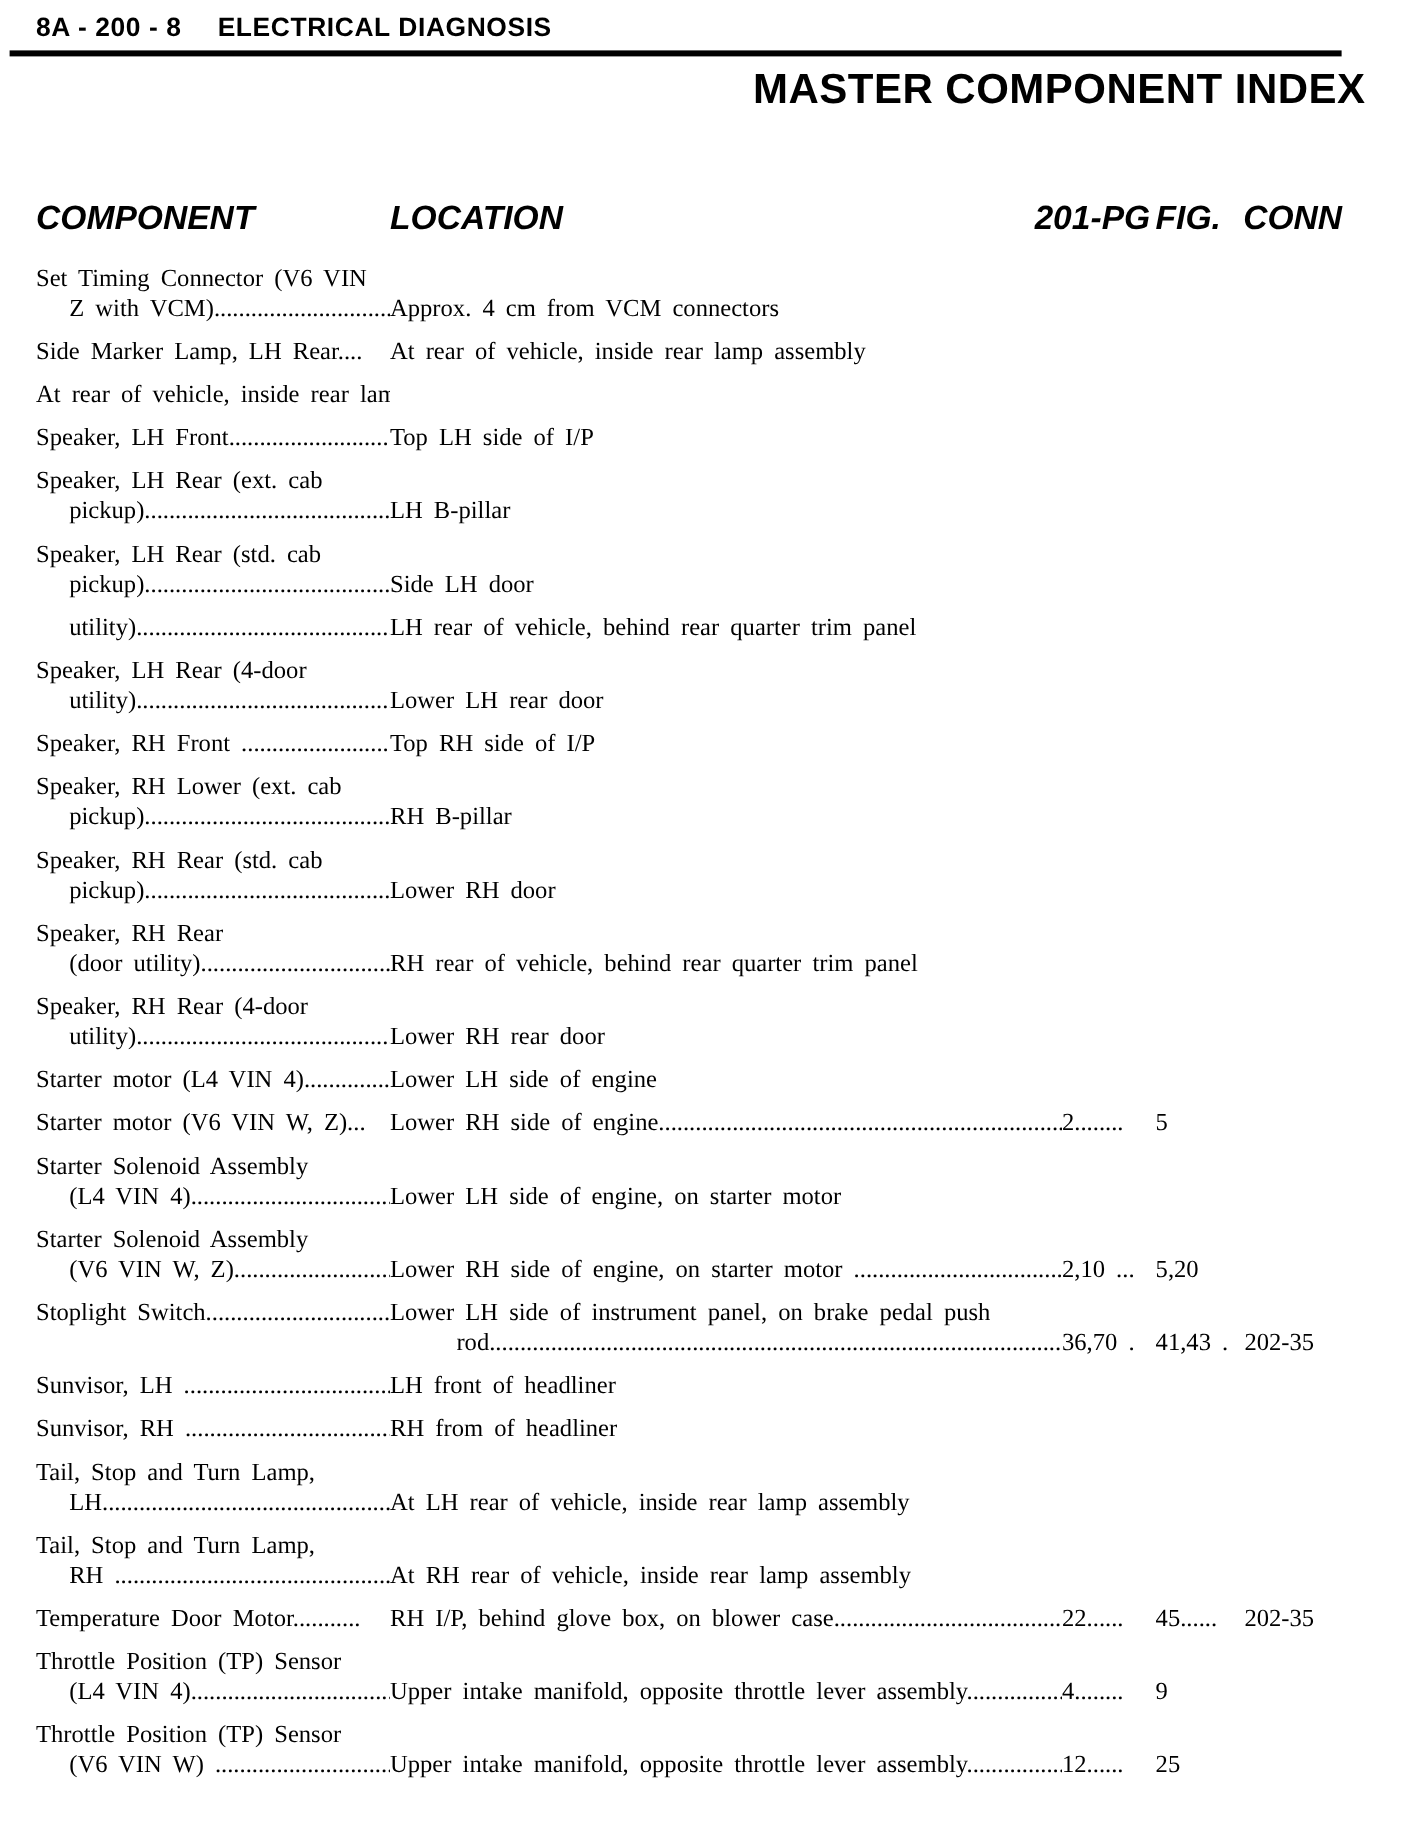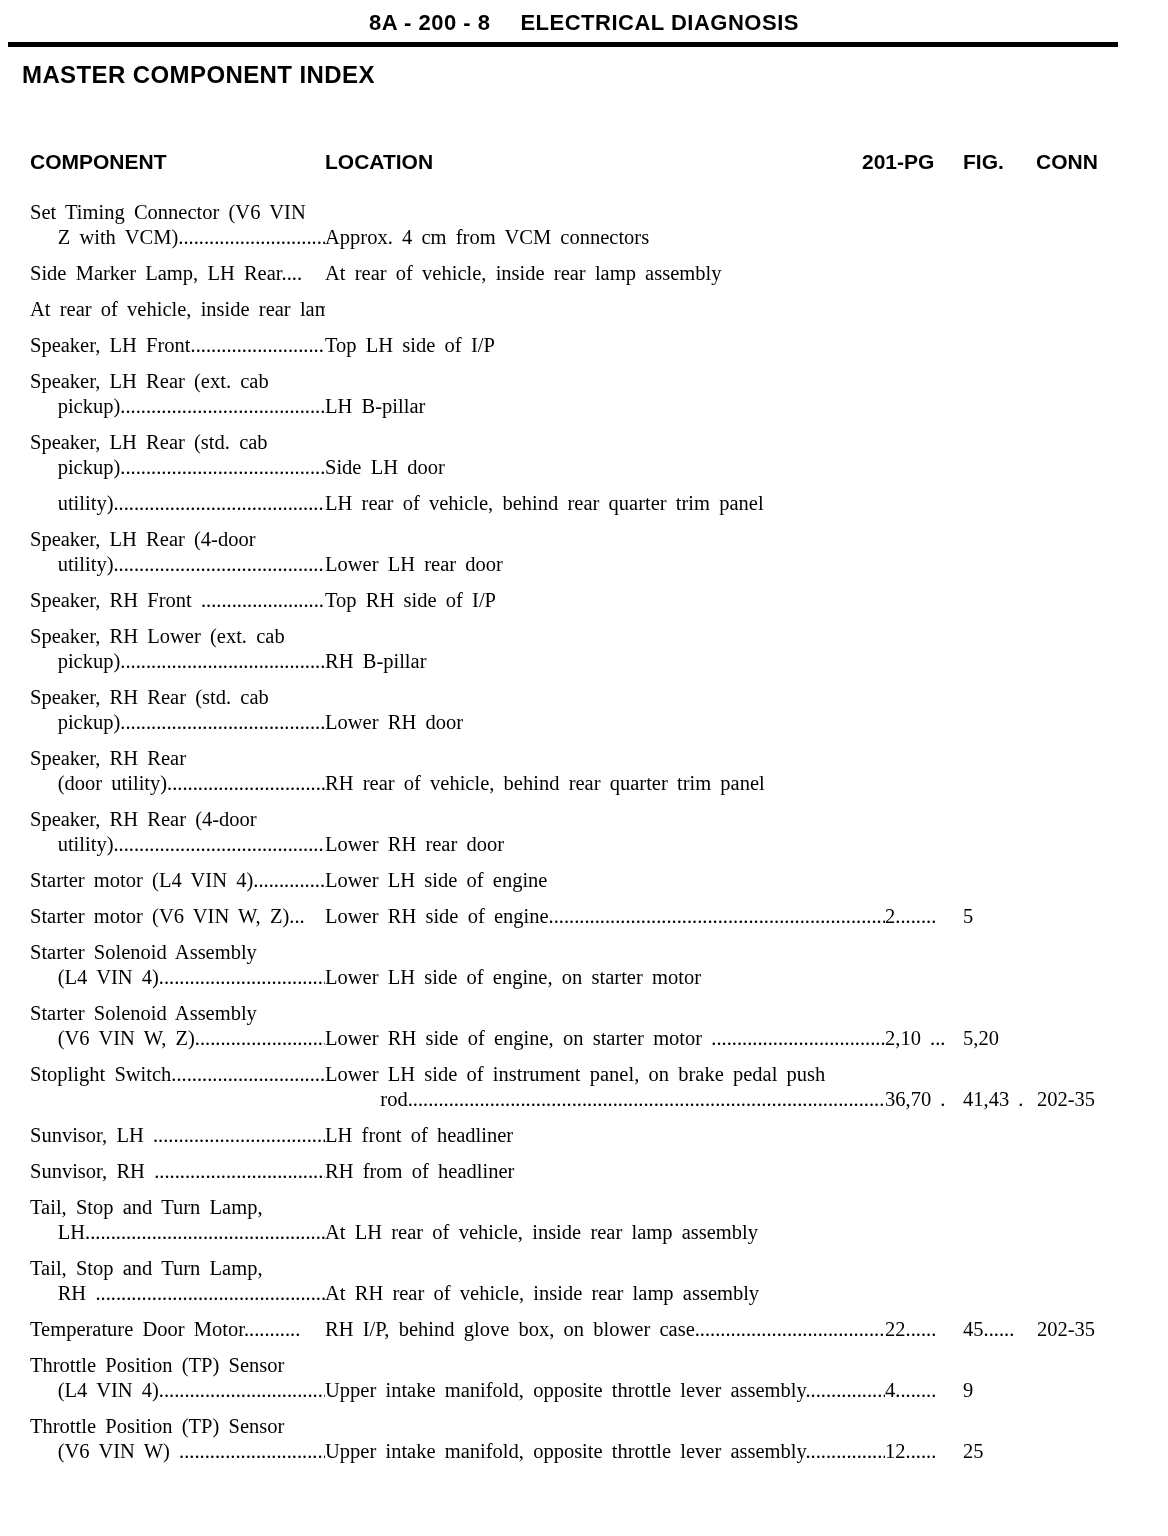--- a/index.html
+++ b/index.html
@@ -7,36 +7,36 @@
     width:1168px;height:1536px;
     background:#ffffff;color:#000;
     font-family:"Liberation Serif", serif;
     overflow:hidden;
   }
   .page{padding:10px 30px 0 30px;}
 
   .topline{
     font-family:"Liberation Sans", sans-serif;
     font-weight:700;font-size:22px;line-height:26px;
-    letter-spacing:.5px;white-space:pre;text-align:center;
+    letter-spacing:.5px;white-space:pre;
   }
   .topline .code{margin-right:30px;}
   .rule{height:5px;background:#000;width:1110px;margin:6px 0 0 -22px;}
   h1.section-title{
     font-family:"Liberation Sans", sans-serif;
-    font-weight:700;font-size:24px;line-height:31px;
-    margin:12px 0 0 -8px;letter-spacing:.4px;
+    font-weight:700;font-size:35px;line-height:31px;
+    margin:12px 0 0 -8px;letter-spacing:.4px;text-align:right;
   }
 
   .colhead{
     display:grid;
     grid-template-columns:295px 537px 101px 73px auto;
     font-family:"Liberation Sans", sans-serif;
-    font-weight:700;font-size:21px;line-height:24px;
-    margin-top:60px;white-space:pre;
+    font-weight:700;font-size:28px;line-height:24px;
+    margin-top:80px;white-space:pre;font-style:italic;
   }
 
   .tbody{margin-top:26px;}
   .entry{margin-bottom:11px;}
   .tline{
     display:grid;
     grid-template-columns:295px 560px 78px 74px auto;
     font-size:20.5px;line-height:25px;
     word-spacing:0.2em;
   }

